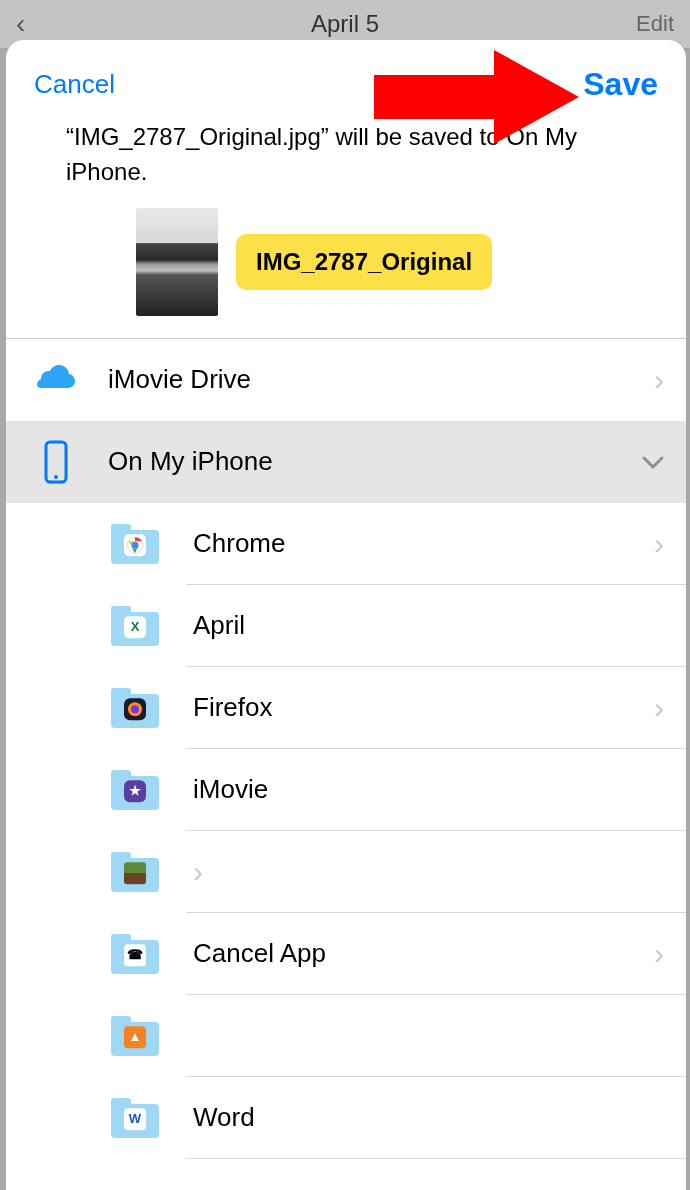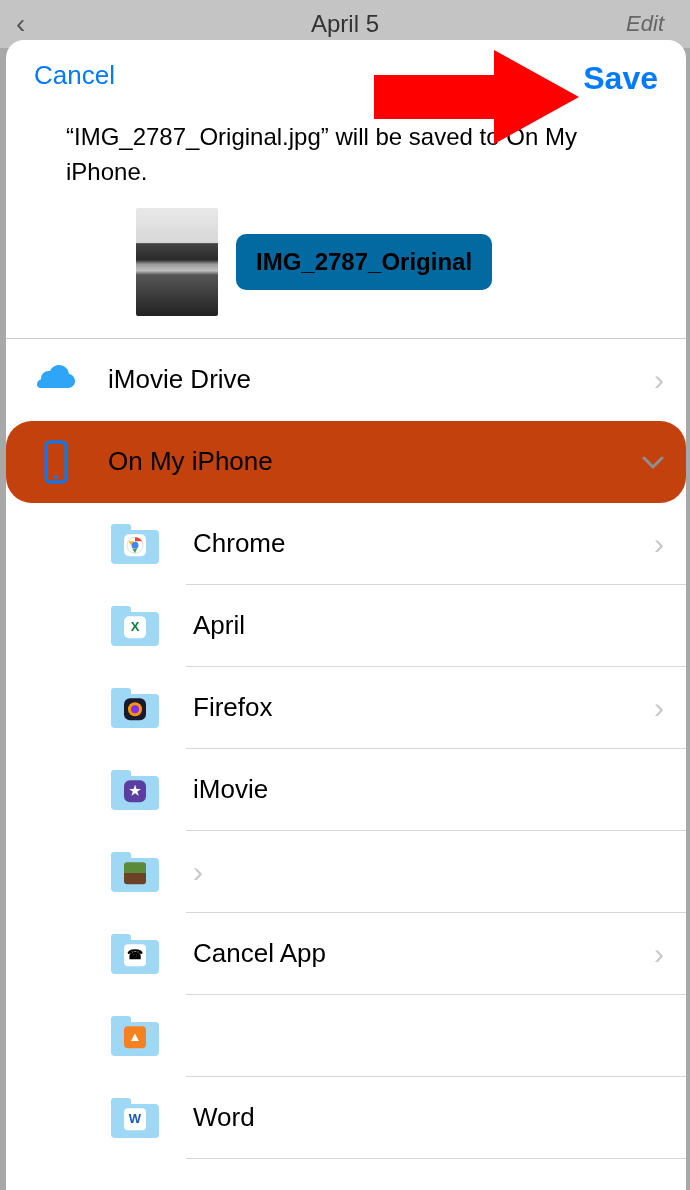--- a/index.html
+++ b/index.html
@@ -24,39 +24,38 @@
       color: #333;
     }
     .backdrop-header .back-chev {
       position: absolute;
       left: 16px;
       font-size: 28px;
       color: #555;
     }
     .backdrop-header .edit-text {
       position: absolute;
-      right: 26px;
+      right: 16px;
       font-size: 22px;
       color: #666;
-      font-style: italic;
     }
     .sheet {
       position: absolute;
       top: 40px;
       left: 6px;
       right: 4px;
       bottom: 0;
       background: #fff;
       border-radius: 18px 18px 0 0;
       overflow: hidden;
     }
     .sheet-header {
       display: flex;
       justify-content: space-between;
-      align-items: flex-start;
+      align-items: center;
       padding: 20px 28px 10px 28px;
       height: 78px;
     }
     .sheet-header .cancel {
       color: #007aff;
       font-size: 26px;
       font-weight: 400;
     }
     .sheet-header .save {
       color: #007aff;
@@ -75,42 +74,41 @@
       gap: 18px;
       padding: 8px 0 22px 130px;
     }
     .thumbnail {
       width: 82px;
       height: 108px;
       background: linear-gradient(to bottom, #e8e8e8 0%, #d8d8d8 32%, #444 33%, #2a2a2a 48%, #999 52%, #c0c0c0 58%, #555 62%, #222 100%);
       border-radius: 2px;
     }
     .filename-pill {
-      background: #0369a1;
+      background: #fde047;
       border-radius: 10px;
       padding: 14px 20px;
       font-size: 24px;
       font-weight: 600;
       color: #000;
     }
     .locations-list {
       border-top: 1px solid #ccc;
     }
     .location-row {
       display: flex;
       align-items: center;
       height: 82px;
       padding: 0 22px 0 26px;
       font-size: 26px;
       color: #000;
       position: relative;
     }
     .location-row.selected {
-      background: #c2410c;
-      border-radius: 26px;
+      background: #e5e5e5;
     }
     .loc-icon {
       width: 48px;
       height: 48px;
       margin-right: 28px;
       display: flex;
       align-items: center;
       justify-content: center;
     }
     .loc-label { flex: 1; }

